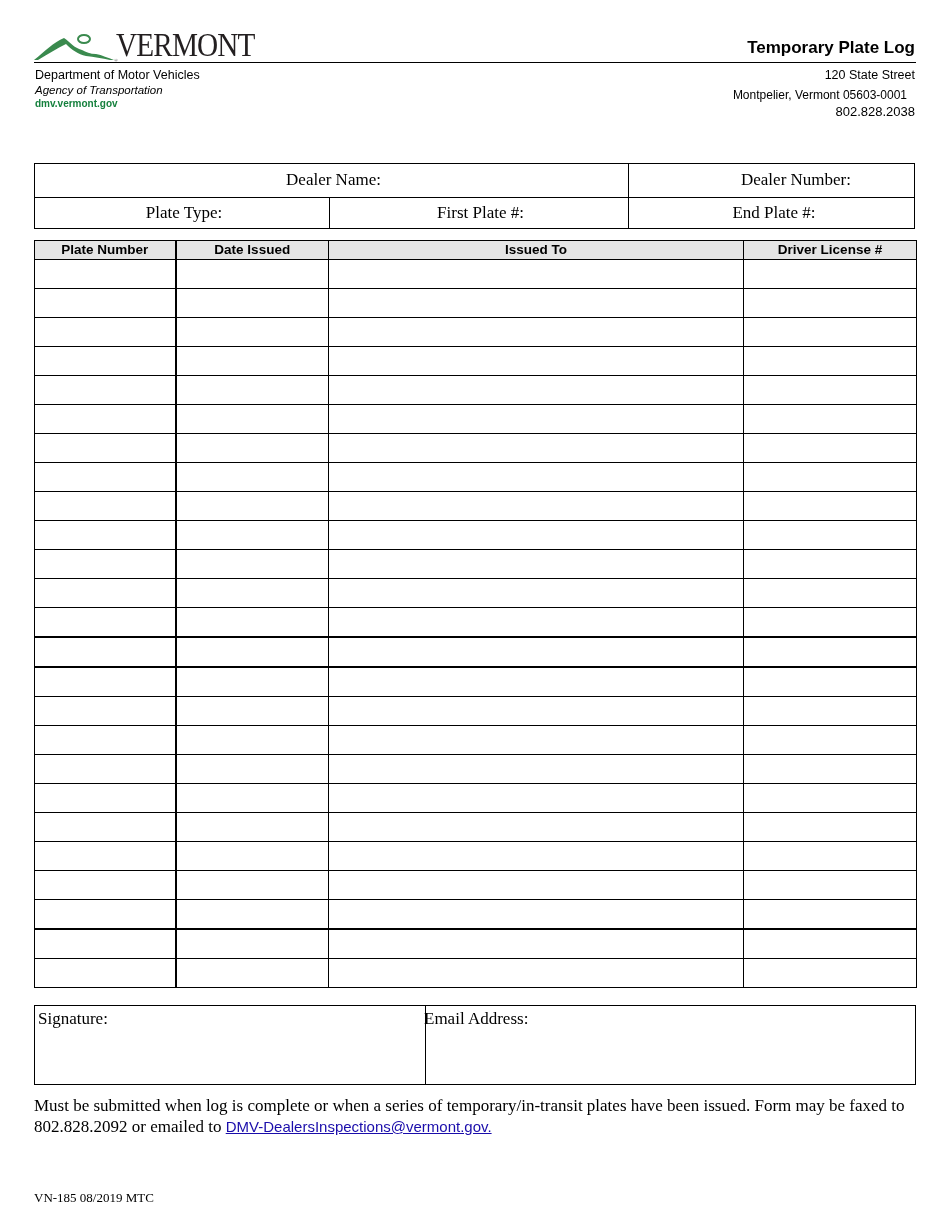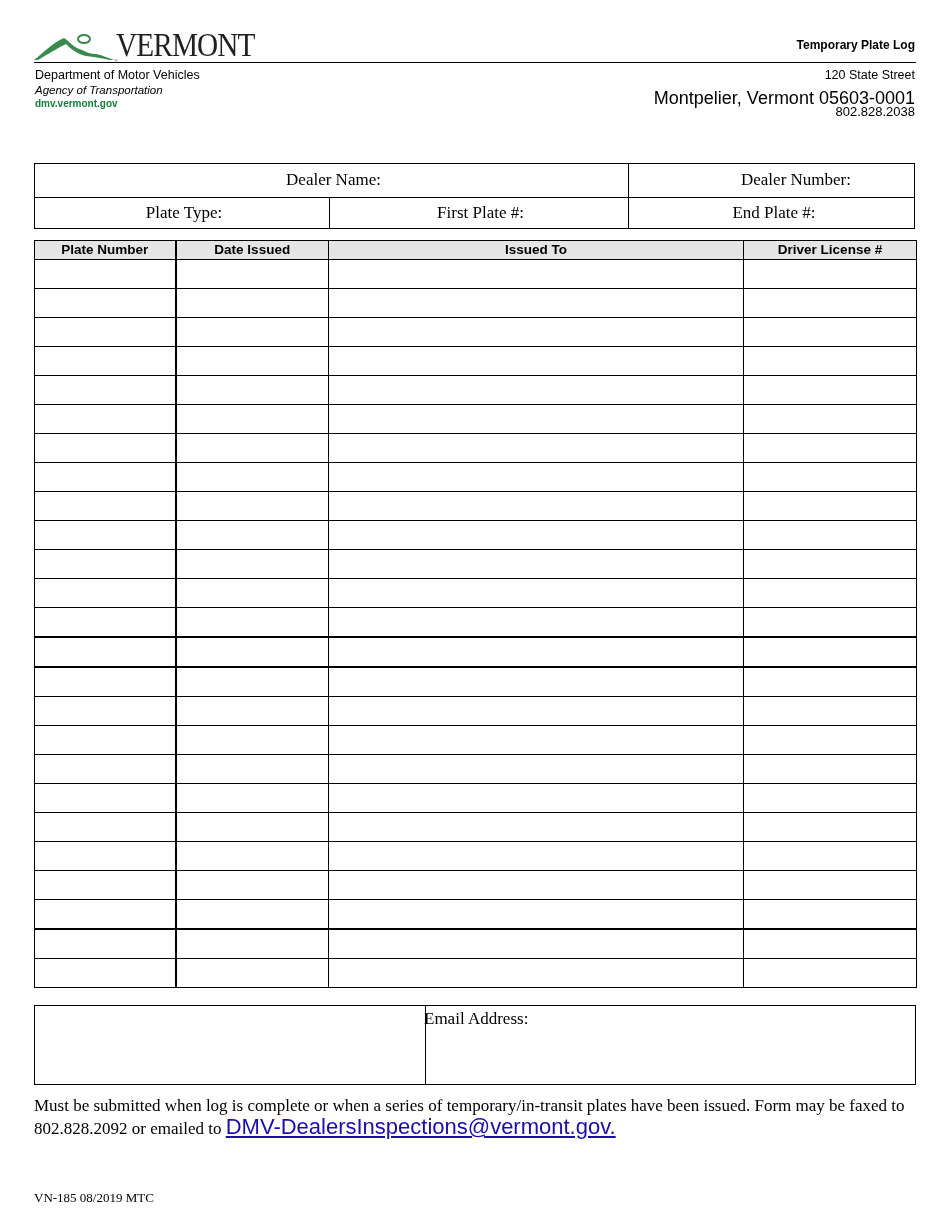--- a/index.html
+++ b/index.html
@@ -4,26 +4,26 @@
   <style>
     html, body { margin:0; padding:0; background:#ffffff; }
     body { width:950px; height:1230px; position:relative; overflow:hidden; color:#000; }
     .sans { font-family:"Liberation Sans", sans-serif; }
 
     
     .logo { position:absolute; left:34px; top:30px; width:222px; height:34px; }
     .logo svg { position:absolute; left:0; top:2px; }
     .logo-word { position:absolute; left:82px; top:-4px; font-family:"Liberation Serif", serif; font-size:34px; letter-spacing:-1px; color:#231f20; transform:scaleX(0.86); transform-origin:left top; }
     .header-rule { position:absolute; left:34px; top:62px; width:882px; height:0; border-top:1px solid #000; }
-    .doc-title { position:absolute; right:35px; top:38px; font-size:12px; font-weight:bold; }
+    .doc-title { position:absolute; right:35px; top:38px; font-size:17px; font-weight:bold; }
     .dept { position:absolute; left:35px; top:68px; font-size:12.5px; }
     .agency { position:absolute; left:35px; top:84px; font-size:11.5px; font-style:italic; }
     .site { position:absolute; left:35px; top:98px; font-size:10px; font-weight:bold; color:#15803d; }
     .addr1 { position:absolute; right:35px; top:68px; font-size:12.5px; }
-    .addr2 { position:absolute; right:35px; top:88px; font-size:18px; }
+    .addr2 { position:absolute; right:43px; top:88px; font-size:12px; }
     .phone { position:absolute; right:35px; top:104px; font-size:13px; }
 
     
     .info { position:absolute; left:34px; top:163px; width:881px; height:66px; border:1px solid #000; box-sizing:border-box; }
     .info .cell { position:absolute; box-sizing:border-box; font-family:"Liberation Serif", serif; font-size:17px; padding:6px 0 0 4px;text-align:center; }
     .info .hline { position:absolute; left:0; right:0; top:33px; border-top:1px solid #000; }
     .info .vline { position:absolute; top:0; bottom:0; border-left:1px solid #000; }
 
     
     .log { position:absolute; left:34px; top:240px; width:882px; border-collapse:collapse; table-layout:fixed; }
@@ -31,21 +31,21 @@
     .log td { height:28px; padding:0; border:1px solid #000; }
     .log td.c0, .log th.c0 { border-right:2px solid #000; }
     .log tr.thick td { border-top:2px solid #000; }
 
     
     .sig { position:absolute; left:34px; top:1005px; width:882px; height:80px; border:1px solid #000; box-sizing:border-box; }
     .sig .cell { position:absolute; top:0; bottom:0; font-family:"Liberation Serif", serif; font-size:17px; padding:3px 0 0 3px; box-sizing:border-box; }
     .sig .vline { position:absolute; top:0; bottom:0; left:390px; border-left:1px solid #000; }
 
     .note { position:absolute; left:34px; top:1095px; width:890px; font-family:"Liberation Serif", serif; font-size:17px; line-height:21px; }
-    .note a { font-family:"Liberation Sans", sans-serif; color:#1a0dab; text-decoration:underline; font-size:22px; }
+    .note a { font-family:"Liberation Sans", sans-serif; color:#1a0dab; text-decoration:underline; font-size:15px; }
     .formid { position:absolute; left:34px; top:1190px; font-family:"Liberation Serif", serif; font-size:13px; }
   </style>
 </head>
 <body>
 
 <div class="logo">
   <svg width="86" height="30" viewBox="0 0 86 30">
     <path d="M0 28 C10 20 20 10 30 6 C36 10 40 16 48 18 C52 20 56 22 62 22 C68 23 74 26 80 28 L76 28 C68 26 60 25 52 24 C44 22 38 18 32 12 C24 16 14 22 4 28 Z" fill="#3a8a4e"></path>
     <ellipse cx="50" cy="7" rx="6" ry="4" fill="none" stroke="#3a8a4e" stroke-width="2"></ellipse>
     <text x="80" y="30" font-size="5" fill="#333">®</text>
@@ -245,20 +245,23 @@
       <tr>
         <td class="c0"></td>
         <td></td>
         <td></td>
         <td></td>
       </tr>
     </tbody>
 </table>
 
 <div class="sig">
+  <div class="cell" style="left:0;width:390px;">
+    <span>Signature:</span>
+  </div>
   <div class="vline"></div>
   <div class="cell" style="left:386px;right:0;">
     <span>Email Address:</span>
   </div>
 </div>
 
 <div class="note">
   <span>Must be submitted when log is complete or when a series of temporary/in-transit plates have been issued. Form may be faxed to 802.828.2092 or emailed to </span><a>DMV-DealersInspections@vermont.gov.</a>
 </div>
 

